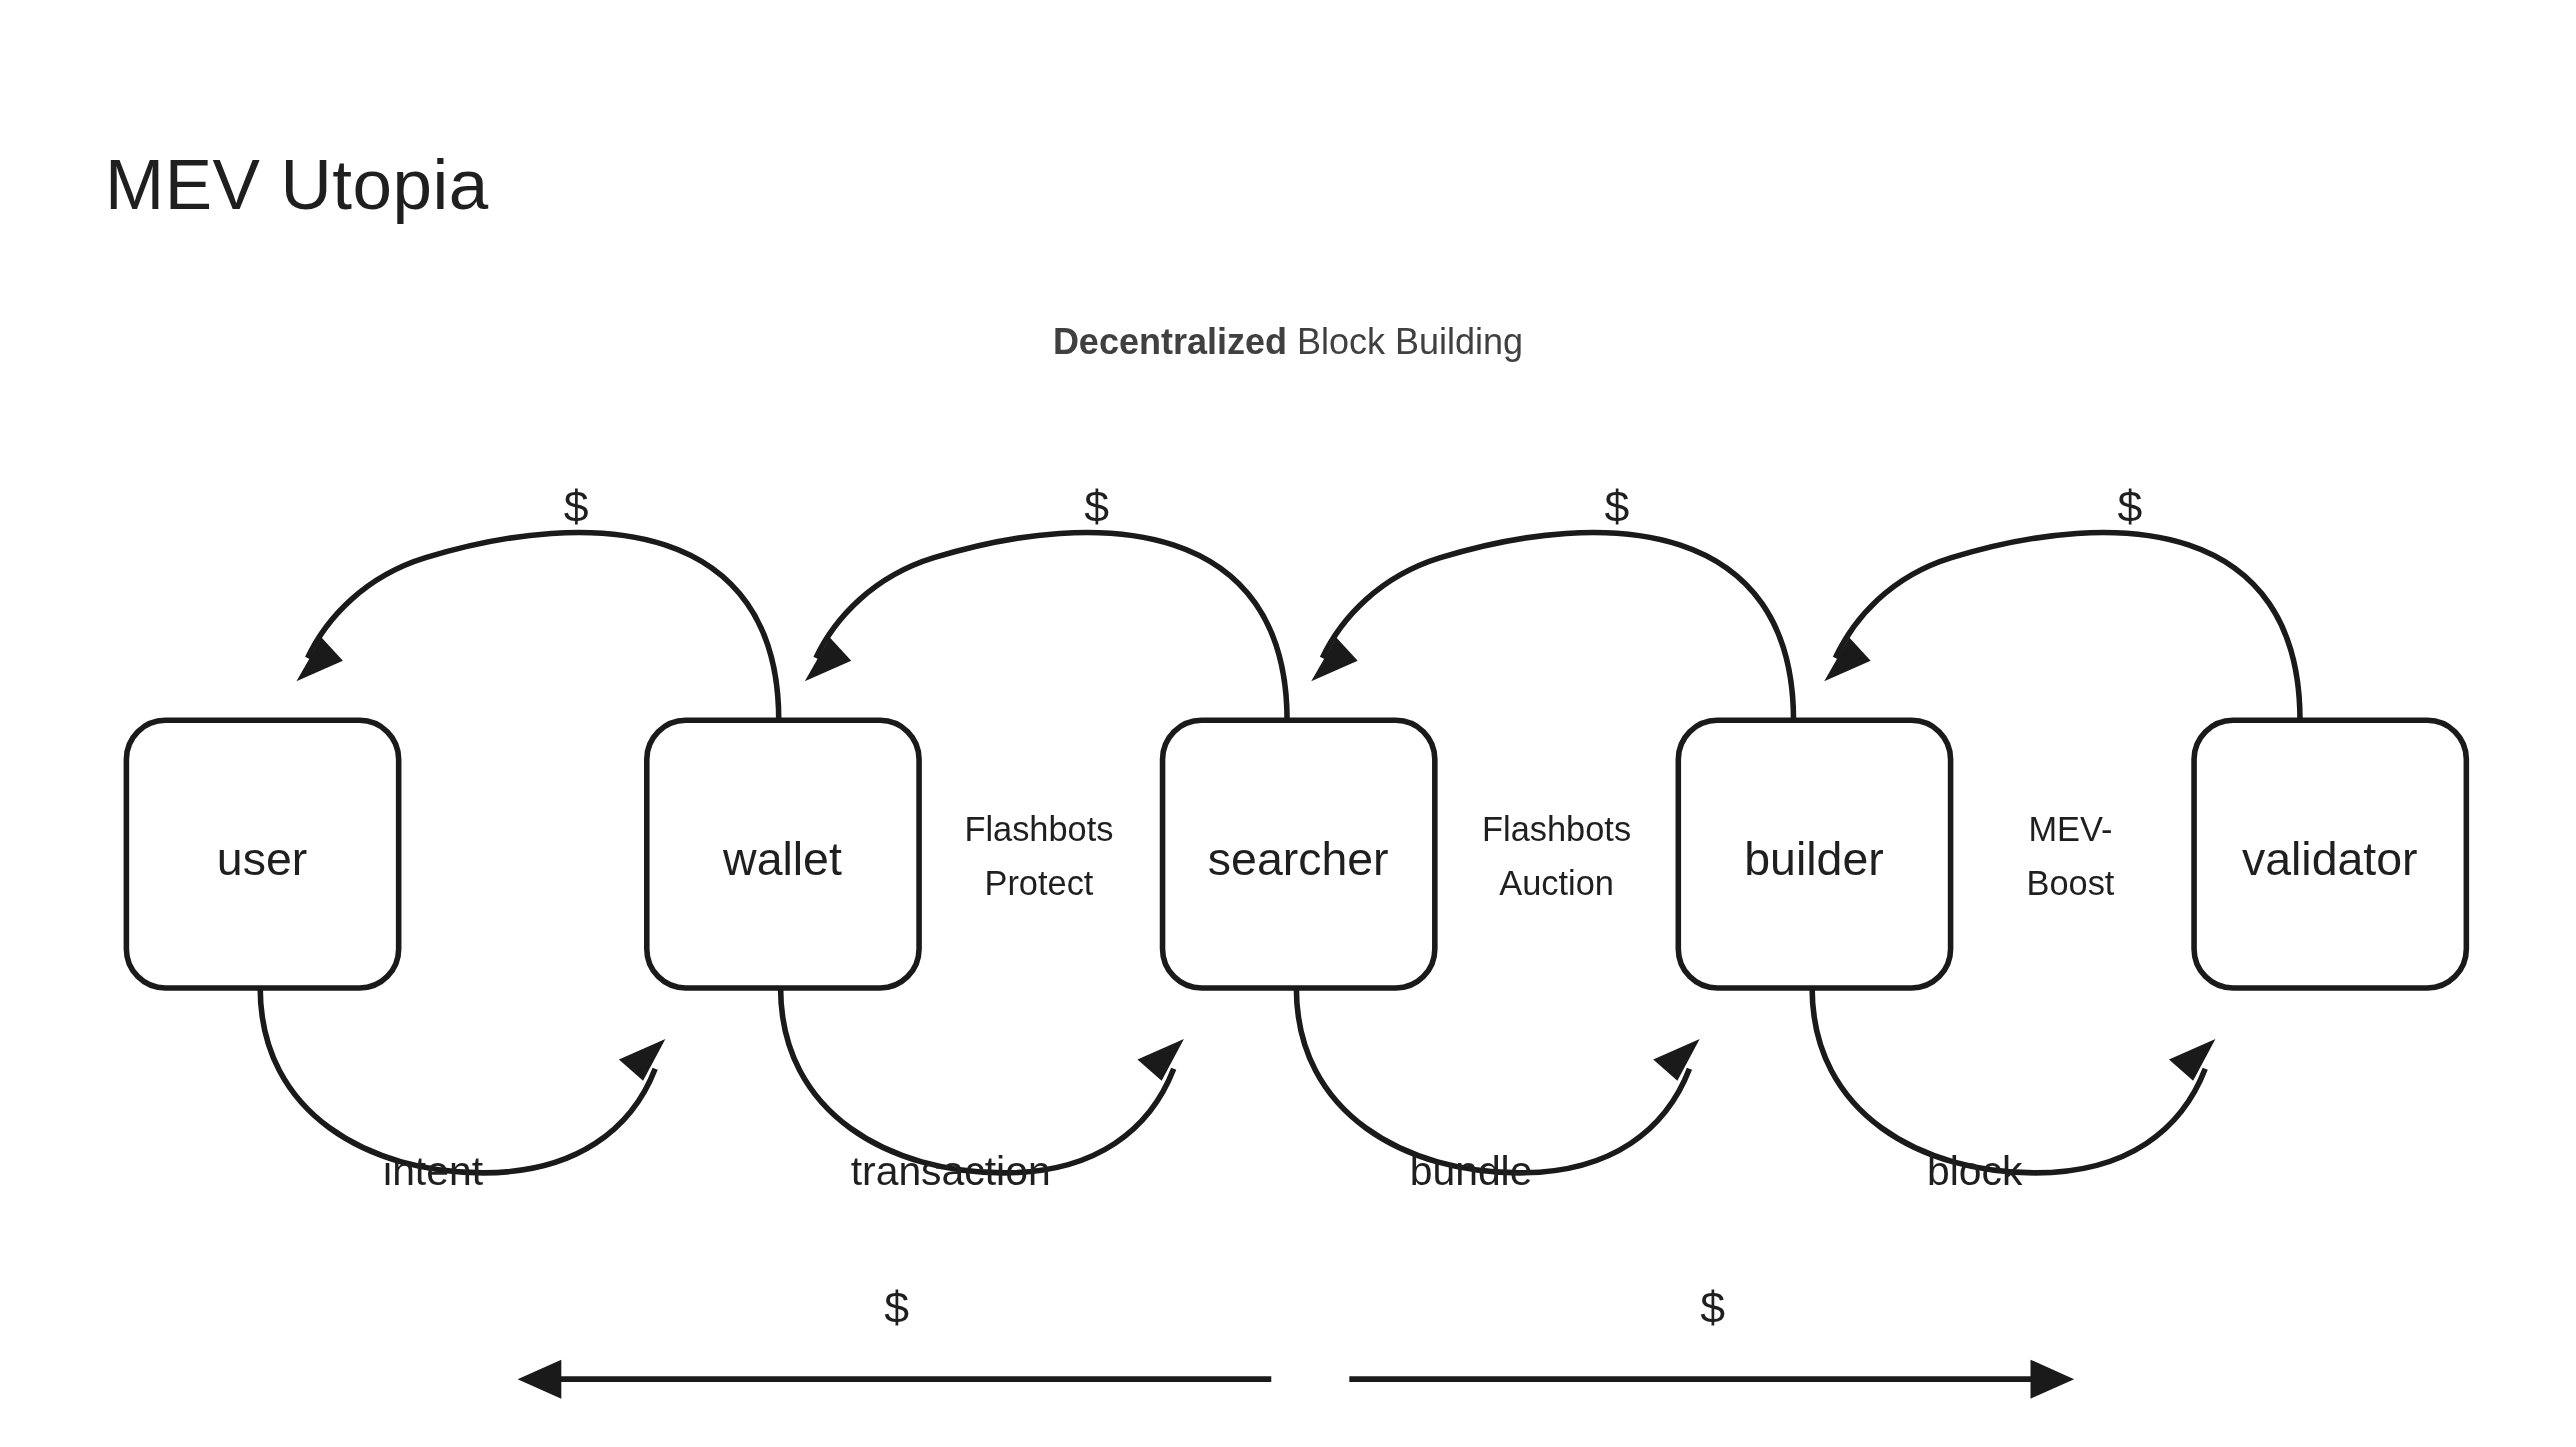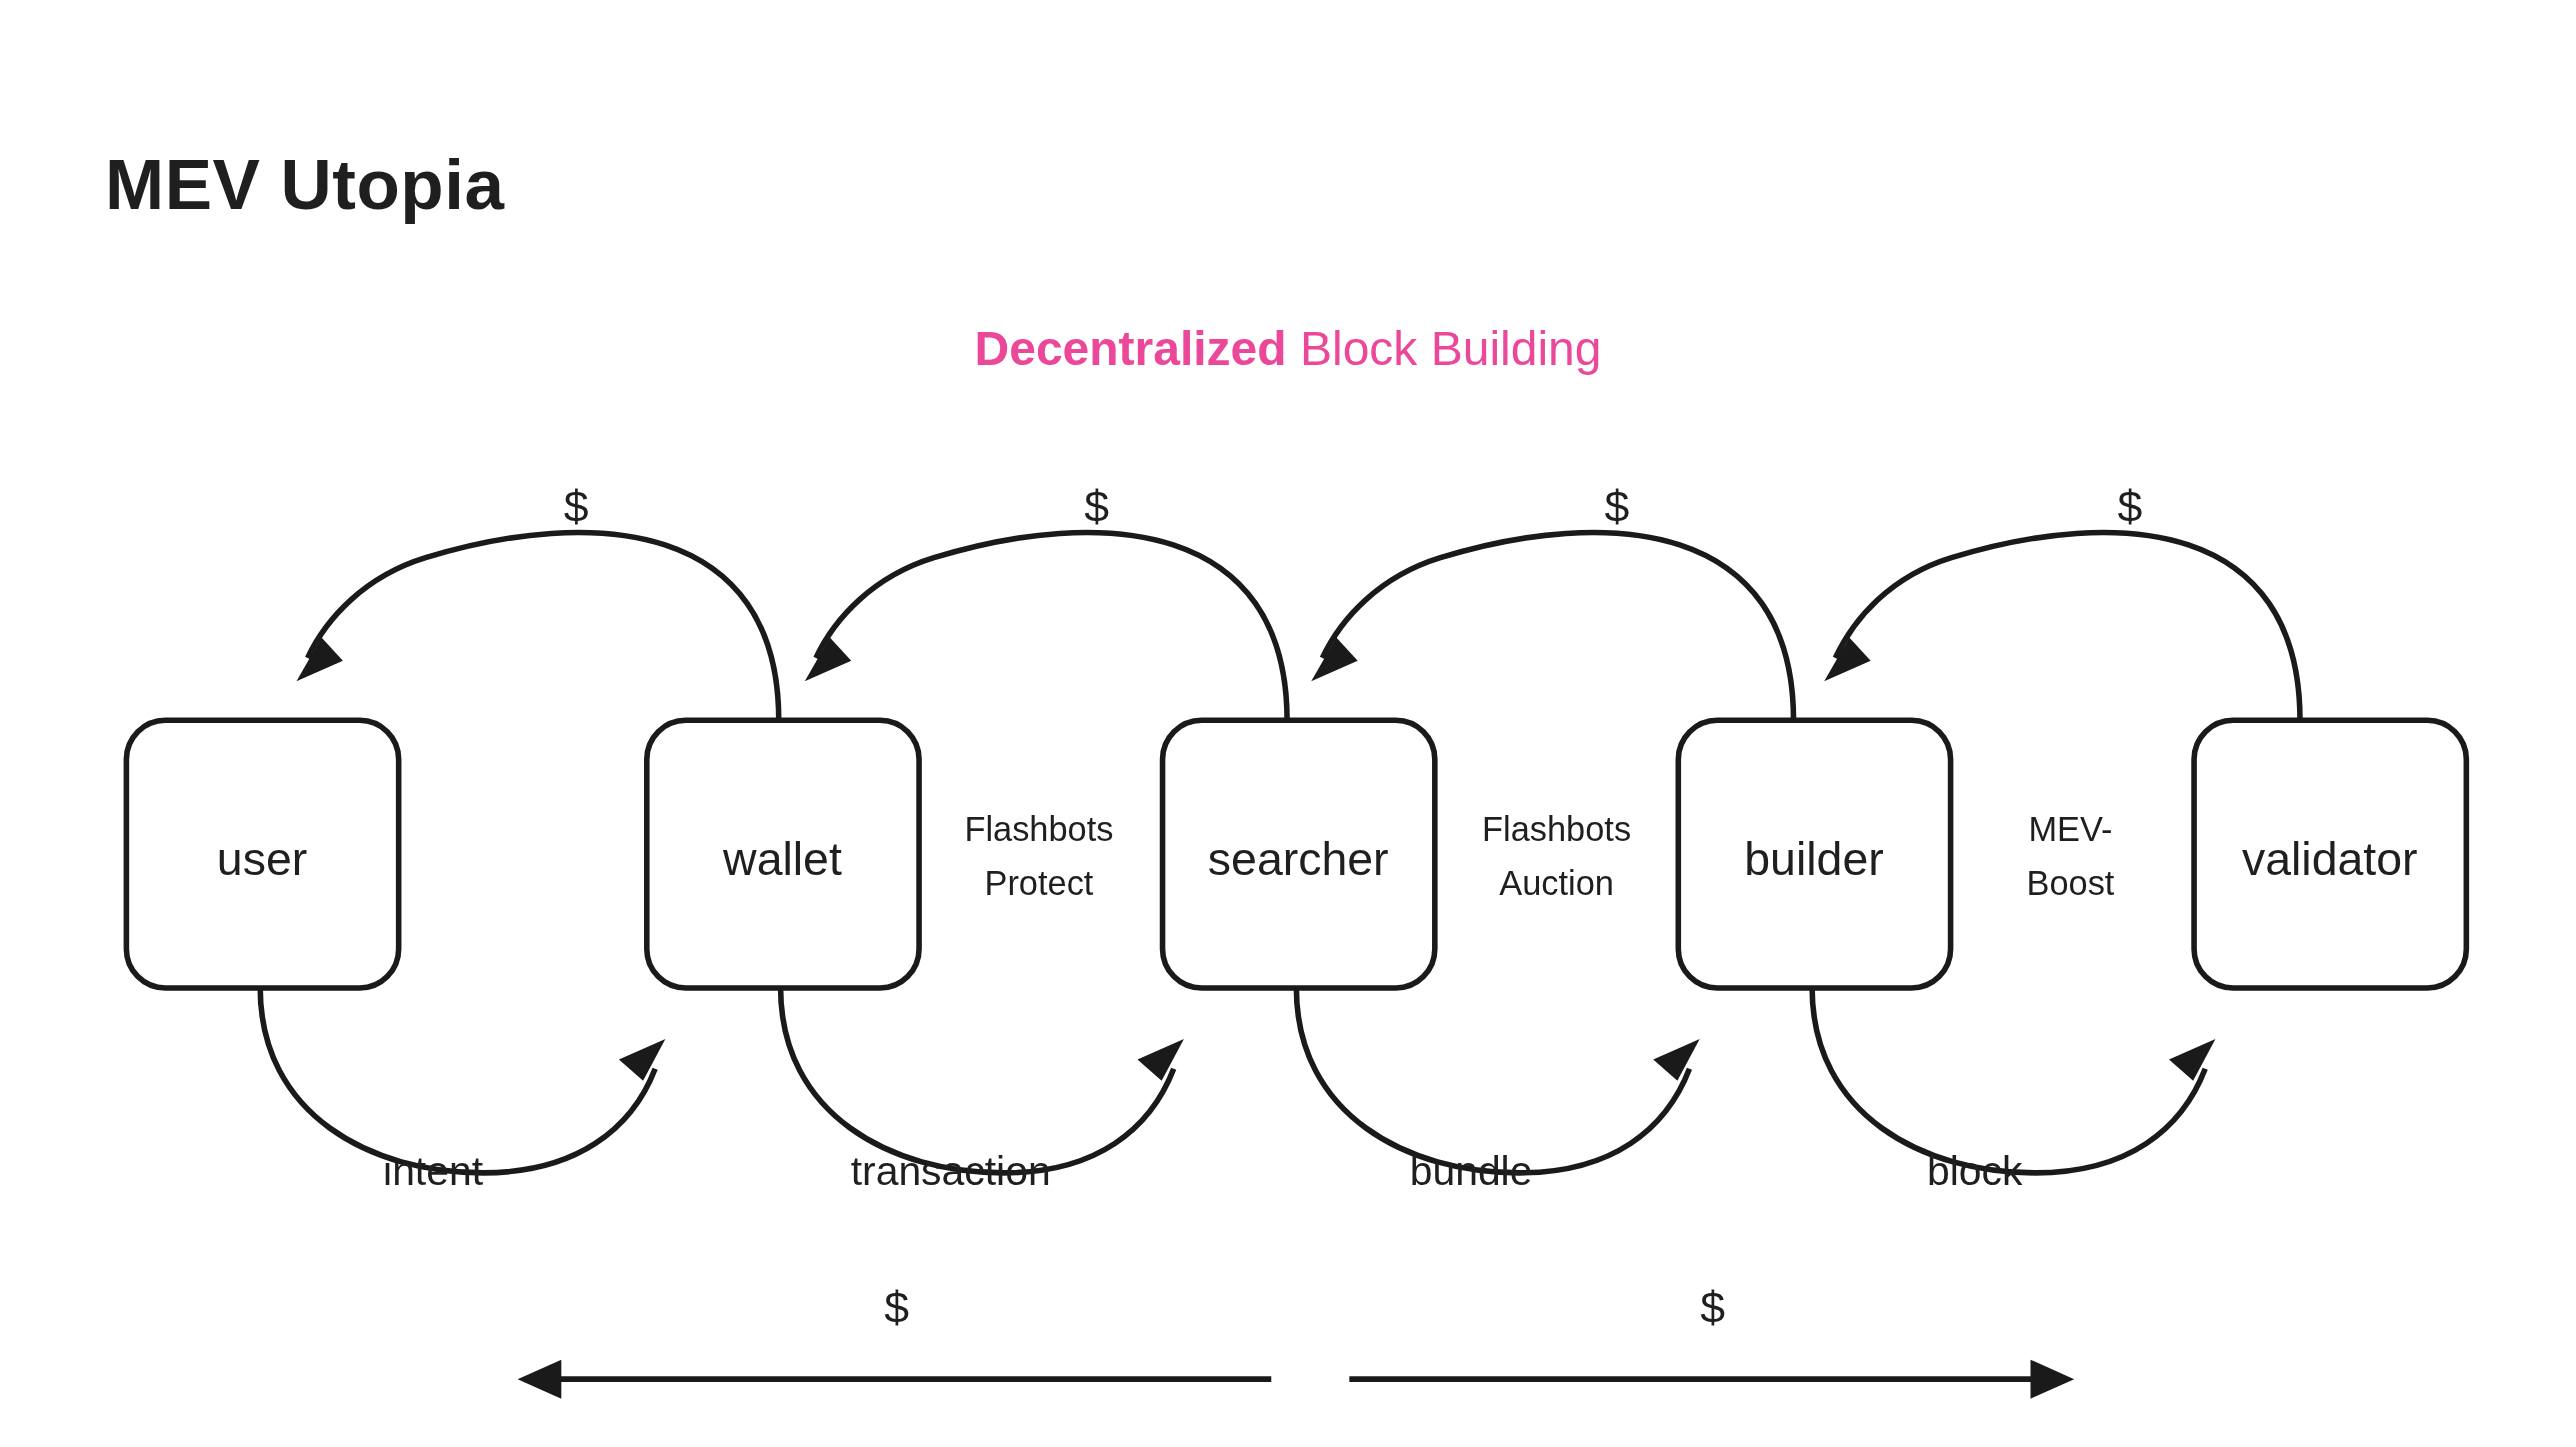--- a/index.html
+++ b/index.html
@@ -18,33 +18,33 @@
   #slide {
     position: absolute;
     inset: 0;
     background: #ffffff;
   }
   #page-title {
     position: absolute;
     left: 105px;
     top: 144px;
     font-size: 71px;
-    font-weight: 700;
+    font-weight: 400;
     letter-spacing: 0.5px;
     color: #1f1f1f;
     white-space: nowrap;
   }
   #section-heading {
     position: absolute;
     left: 0;
     right: 0;
     top: 321px;
     text-align: center;
-    font-size: 48px;
-    color: #ec4899;
+    font-size: 36px;
+    color: #404040;
     white-space: nowrap;
   }
   #section-heading .strong { font-weight: 700; }
   #section-heading .regular { font-weight: 400; }
 
   svg#diagram {
     position: absolute;
     left: 0;
     top: 0;
     width: 2576px;

